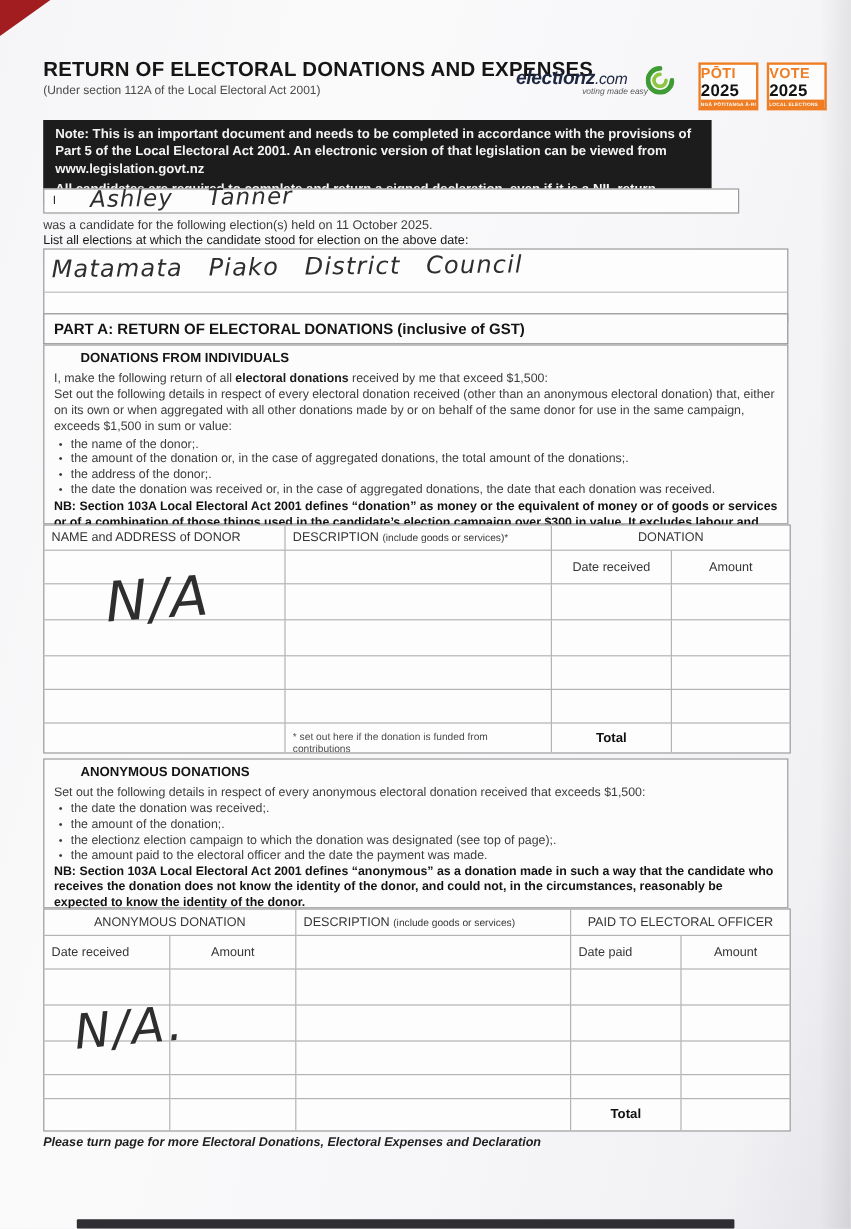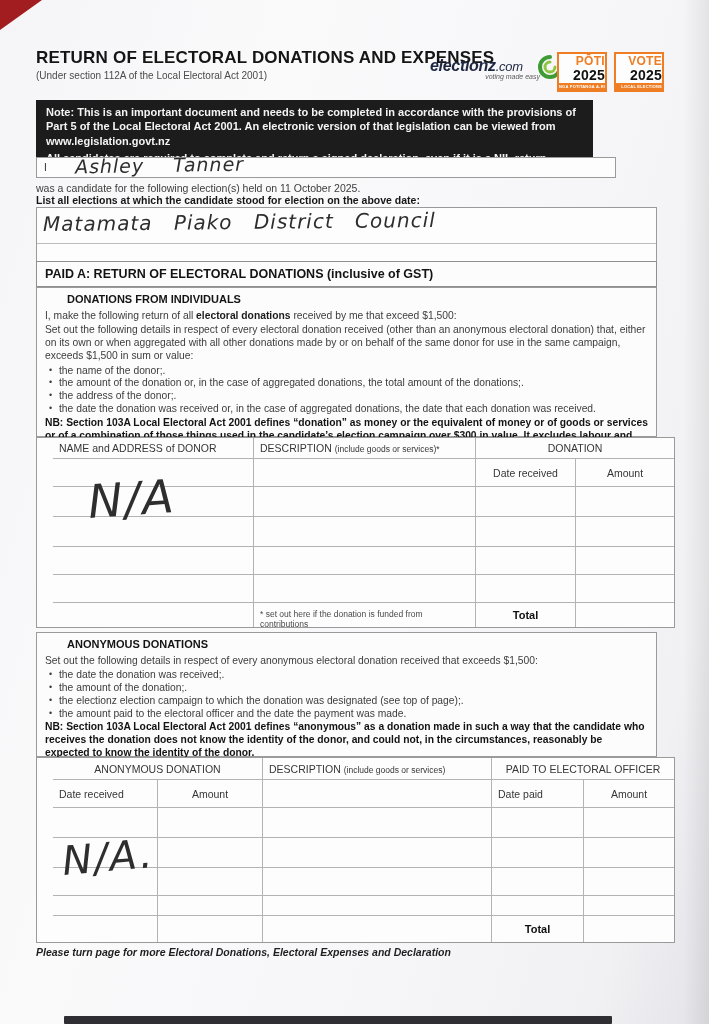--- a/index.html
+++ b/index.html
@@ -16,61 +16,61 @@
   
   .title{position:absolute;left:36px;top:48px;font-size:17px;font-weight:800;color:#151515;letter-spacing:.2px;}
   .subtitle{position:absolute;left:36px;top:70px;font-size:10px;color:#4a4a4a;}
 
   .ez-logo{position:absolute;left:430px;top:57px;width:110px;}
   .ez-line{font-size:16px;font-weight:800;font-style:italic;color:#1d2740;letter-spacing:-.3px;white-space:nowrap;}
   .ez-com{font-weight:400;font-size:13px;color:#1d2740;}
   .ez-tag{font-size:7px;font-style:italic;color:#5a5a5a;text-align:right;margin-top:-2px;}
   .ez-swirl{position:absolute;left:108px;top:-2px;}
 
-  .badge{position:absolute;width:50px;height:40px;border:2px solid #ef7d23;background:#fdfdfd;box-sizing:border-box;text-align:right;}
+  .badge{position:absolute;width:50px;height:40px;border:2px solid #ef7d23;background:#fdfdfd;box-sizing:border-box;text-align:left;margin-left:25px;}
   .badge-poti{left:557px;top:52px;}
   .badge-vote{left:614px;top:52px;}
   .badge-top{font-size:12px;font-weight:800;color:#ef7d23;line-height:13px;margin-top:1px;letter-spacing:.3px;}
   .badge-year{font-size:14px;font-weight:800;color:#121212;line-height:14px;letter-spacing:.2px;}
   .badge-strip{position:absolute;bottom:0;left:0;right:0;height:7px;background:#ef7d23;color:#fff;
     font-size:4px;font-weight:700;line-height:7px;letter-spacing:.2px;overflow:hidden;white-space:nowrap;}
 
   
   .note-box{position:absolute;left:36px;top:100px;width:557px;box-sizing:border-box;background:#1c1c1c;color:#f4f4f4;
     padding:5px 10px 6px 10px;font-size:11px;font-weight:700;line-height:1.3;}
   .note-box p{margin:0;}
   .note-box p + p{margin-top:3px;}
 
   
   .name-box{position:absolute;left:36px;top:157px;width:580px;height:21px;background:#fdfdfe;border:1px solid #9a9a9a;box-sizing:border-box;}
   .name-prefix{position:absolute;left:7px;top:4px;font-size:10px;color:#2a2a2a;}
   .hand{font-family:"DejaVu Sans",sans-serif;font-style:italic;color:#2e2e2e;}
   .hand-name{position:absolute;left:38px;top:-4px;font-size:19px;word-spacing:22px;letter-spacing:1px;transform:rotate(-1deg);white-space:nowrap;}
   .cand-line1{position:absolute;left:36px;top:182px;font-size:10.5px;color:#3c3c3c;}
-  .cand-line2{position:absolute;left:36px;top:194px;font-size:10.5px;font-weight:700;color:#161616;}
+  .cand-line2{position:absolute;left:36px;top:194px;font-size:10.5px;font-weight:400;color:#161616;}
   .election-box{position:absolute;left:36px;top:207px;width:621px;height:62px;background:#fdfdfe;border:1px solid #9a9a9a;box-sizing:border-box;}
   .election-box .inner-line{position:absolute;left:0;right:0;top:35px;height:1px;background:#bdbdbd;}
   .hand-election{position:absolute;left:6px;top:2px;font-size:20px;word-spacing:14px;letter-spacing:1px;transform:rotate(-.6deg);white-space:nowrap;}
 
   
   .parta-box{position:absolute;left:36px;top:261px;width:621px;height:26px;background:#fcfcfd;border:1px solid #8f8f8f;box-sizing:border-box;
     font-size:12.5px;font-weight:800;color:#131313;line-height:24px;padding-left:8px;}
   .section-box{position:absolute;left:36px;width:621px;background:#fcfcfd;border:1px solid #9a9a9a;box-sizing:border-box;
     padding:4px 8px;font-size:10.3px;line-height:1.24;color:#3c3c3c;}
   .indiv-box{top:287px;height:150px;}
   .anon-box{top:632px;height:125px;}
   .sec-heading{font-size:11px;font-weight:800;color:#141414;margin:1px 0 3px 0;padding-left:22px;}
   .sec-p{margin:0 0 2px 0;}
   .bullets div{padding-left:14px;position:relative;}
   .bullets div::before{content:"\2022";position:absolute;left:4px;font-size:9px;}
   .nb{font-weight:700;color:#131313;margin-top:1px;line-height:1.26;}
   b.inline{color:#1c1c1c;}
 
   
-  .grid-table{position:absolute;left:36px;background:#fdfdfe;border:1px solid #9a9a9a;box-sizing:content-box;display:grid;padding-left:16px;}
+  .grid-table{position:absolute;left:36px;background:#fdfdfe;border:1px solid #9a9a9a;box-sizing:content-box;display:grid;}
   .cell{border-right:1px solid #b3b3b3;border-bottom:1px solid #b3b3b3;box-sizing:border-box;
     font-size:10.5px;color:#3b3b3b;padding:3px 6px;overflow:hidden;}
   .cell.last-col{border-right:none;}
   .cell.last-row{border-bottom:none;}
   .cell.center{text-align:center;}
   .cell.header{color:#363636;}
   .small-hdr{font-size:8.5px;}
   .total-cell{font-weight:800;color:#111;text-align:right;font-size:11px;}
   .footnote-cell{font-size:8.5px;color:#4a4a4a;padding-top:6px;}
   .donor-table{top:437px;grid-template-columns:201px 222px 100px 98px;grid-template-rows:21px 28px 30px 30px 28px 28px 24px;}
@@ -127,21 +127,21 @@
     <span class="name-prefix">I</span>
     <span class="hand hand-name">Ashley Tanner</span>
   </div>
   <div class="cand-line1">was a candidate for the following election(s) held on 11 October 2025.</div>
   <div class="cand-line2">List all elections at which the candidate stood for election on the above date:</div>
   <div class="election-box">
     <div class="inner-line"></div>
     <span class="hand hand-election">Matamata Piako District Council</span>
   </div>
 
-  <div class="parta-box">PAID A: RETURN OF ELECTORAL DONATIONS (inclusive of GST)</div>
+  <div class="parta-box">PART A: RETURN OF ELECTORAL DONATIONS (inclusive of GST)</div>
 
   <div class="section-box indiv-box">
     <div class="sec-heading">DONATIONS FROM INDIVIDUALS</div>
     <p class="sec-p"><span>I, make the following return of all </span><b class="inline">electoral donations</b><span> received by me that exceed $1,500:</span></p>
     <p class="sec-p">Set out the following details in respect of every electoral donation received (other than an anonymous electoral donation) that, either on its own or when aggregated with all other donations made by or on behalf of the same donor for use in the same campaign, exceeds $1,500 in sum or value:</p>
     <div class="bullets">
       <div>the name of the donor;.</div>
       <div>the amount of the donation or, in the case of aggregated donations, the total amount of the donations;.</div>
       <div>the address of the donor;.</div>
       <div>the date the donation was received or, in the case of aggregated donations, the date that each donation was received.</div>

